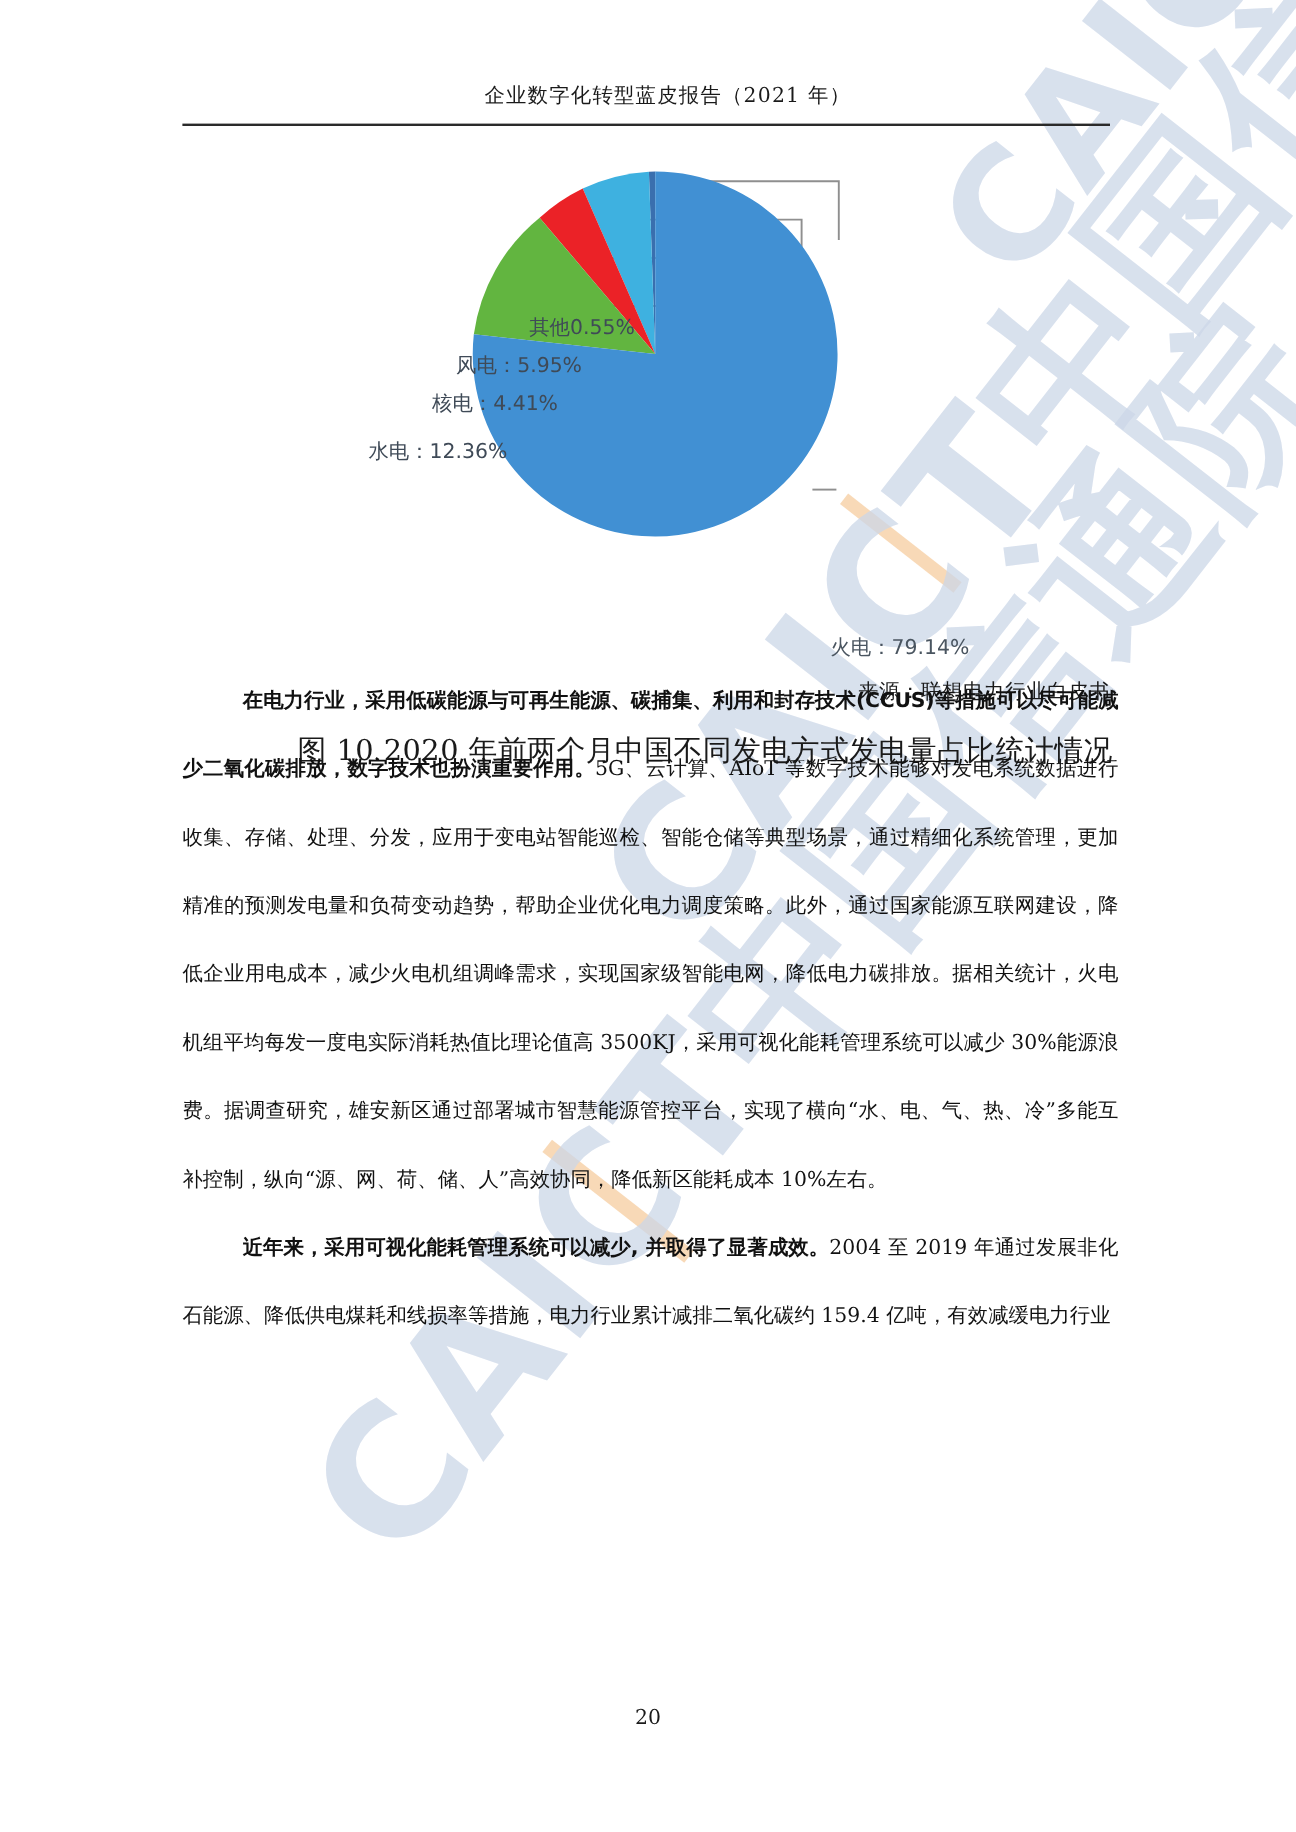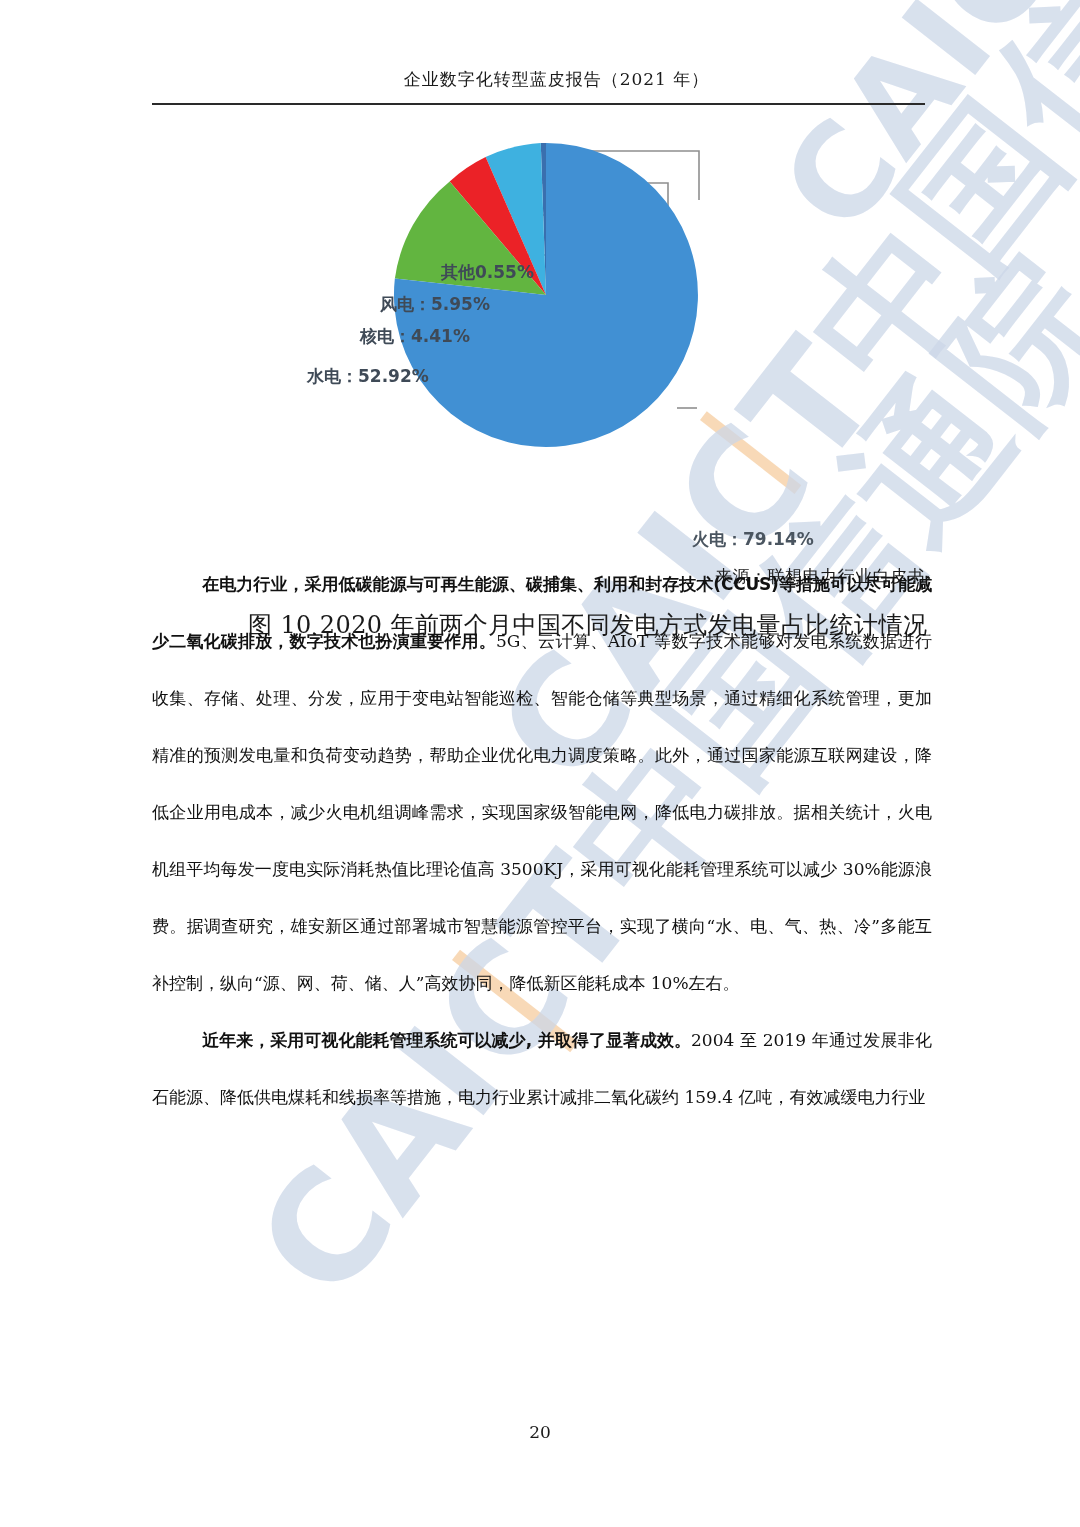--- a/index.html
+++ b/index.html
@@ -104,21 +104,21 @@
     top: 0;
     width: 773px;
     height: 340px;
   }
   #pie-svg { display: block; }
 
   .pie-label {
     position: absolute;
     font-family: "DejaVu Sans", "Liberation Sans", sans-serif;
     font-size: 17px;
-    font-weight: bold;
+    font-weight: normal;
     color: #3f4a57;
     white-space: nowrap;
   }
   .pie-label.lbl-other  { left: 289px; top: 141px; }
   .pie-label.lbl-wind   { left: 228px; top: 173px; }
   .pie-label.lbl-nuke   { left: 208px; top: 205px; text-align: right; }
   .pie-label.lbl-hydro  { left: 155px; top: 245px; }
   .pie-label.lbl-thermal{ left: 540px; top: 408px; color:#4a5560; }
 
   #source-line {
@@ -217,21 +217,21 @@
         <path d="M394,175 L333.61,37.06 A152,152 0 0,0 297.68,61.43 Z" fill="#eb2227"></path>
 
         <path d="M394,175 L297.68,61.43 A152,152 0 0,0 242.85,158.55 Z" fill="#62b540"></path>
 
         <path d="M394,175 L242.85,158.55 A152,152 0 1,0 394,23 Z" fill="#4190d3"></path>
       </svg>
 
       <div class="pie-label lbl-other">其他0.55%</div>
       <div class="pie-label lbl-wind">风电：5.95%</div>
       <div class="pie-label lbl-nuke">核电：4.41%</div>
-      <div class="pie-label lbl-hydro">水电：52.92%</div>
+      <div class="pie-label lbl-hydro">水电：12.36%</div>
       <div class="pie-label lbl-thermal">火电：79.14%</div>
     </div>
 
     <div id="source-line">来源：联想电力行业白皮书</div>
     <div id="figure-caption">图  10 2020 年前两个月中国不同发电方式发电量占比统计情况</div>
   </div>
 
   <div id="body-text">
     <p class="para p1"><span class="indent"></span><span class="lead-bold">在电力行业，采用低碳能源与可再生能源、碳捕集、利用和封存技术(CCUS)等措施可以尽可能减少二氧化碳排放，数字技术也扮演重要作用。</span><span>5G、云计算、AIoT 等数字技术能够对发电系统数据进行收集、存储、处理、分发，应用于变电站智能巡检、智能仓储等典型场景，通过精细化系统管理，更加精准的预测发电量和负荷变动趋势，帮助企业优化电力调度策略。此外，通过国家能源互联网建设，降低企业用电成本，减少火电机组调峰需求，实现国家级智能电网，降低电力碳排放。据相关统计，火电机组平均每发一度电实际消耗热值比理论值高 3500KJ，采用可视化能耗管理系统可以减少 30%能源浪费。据调查研究，雄安新区通过部署城市智慧能源管控平台，实现了横向“水、电、气、热、冷”多能互补控制，纵向“源、网、荷、储、人”高效协同，降低新区能耗成本 10%左右。</span></p>
     <p class="para p2"><span class="indent"></span><span class="lead-bold">近年来，采用可视化能耗管理系统可以减少, 并取得了显著成效。</span><span>2004 至 2019 年通过发展非化石能源、降低供电煤耗和线损率等措施，电力行业累计减排二氧化碳约 159.4 亿吨，有效减缓电力行业</span></p>

